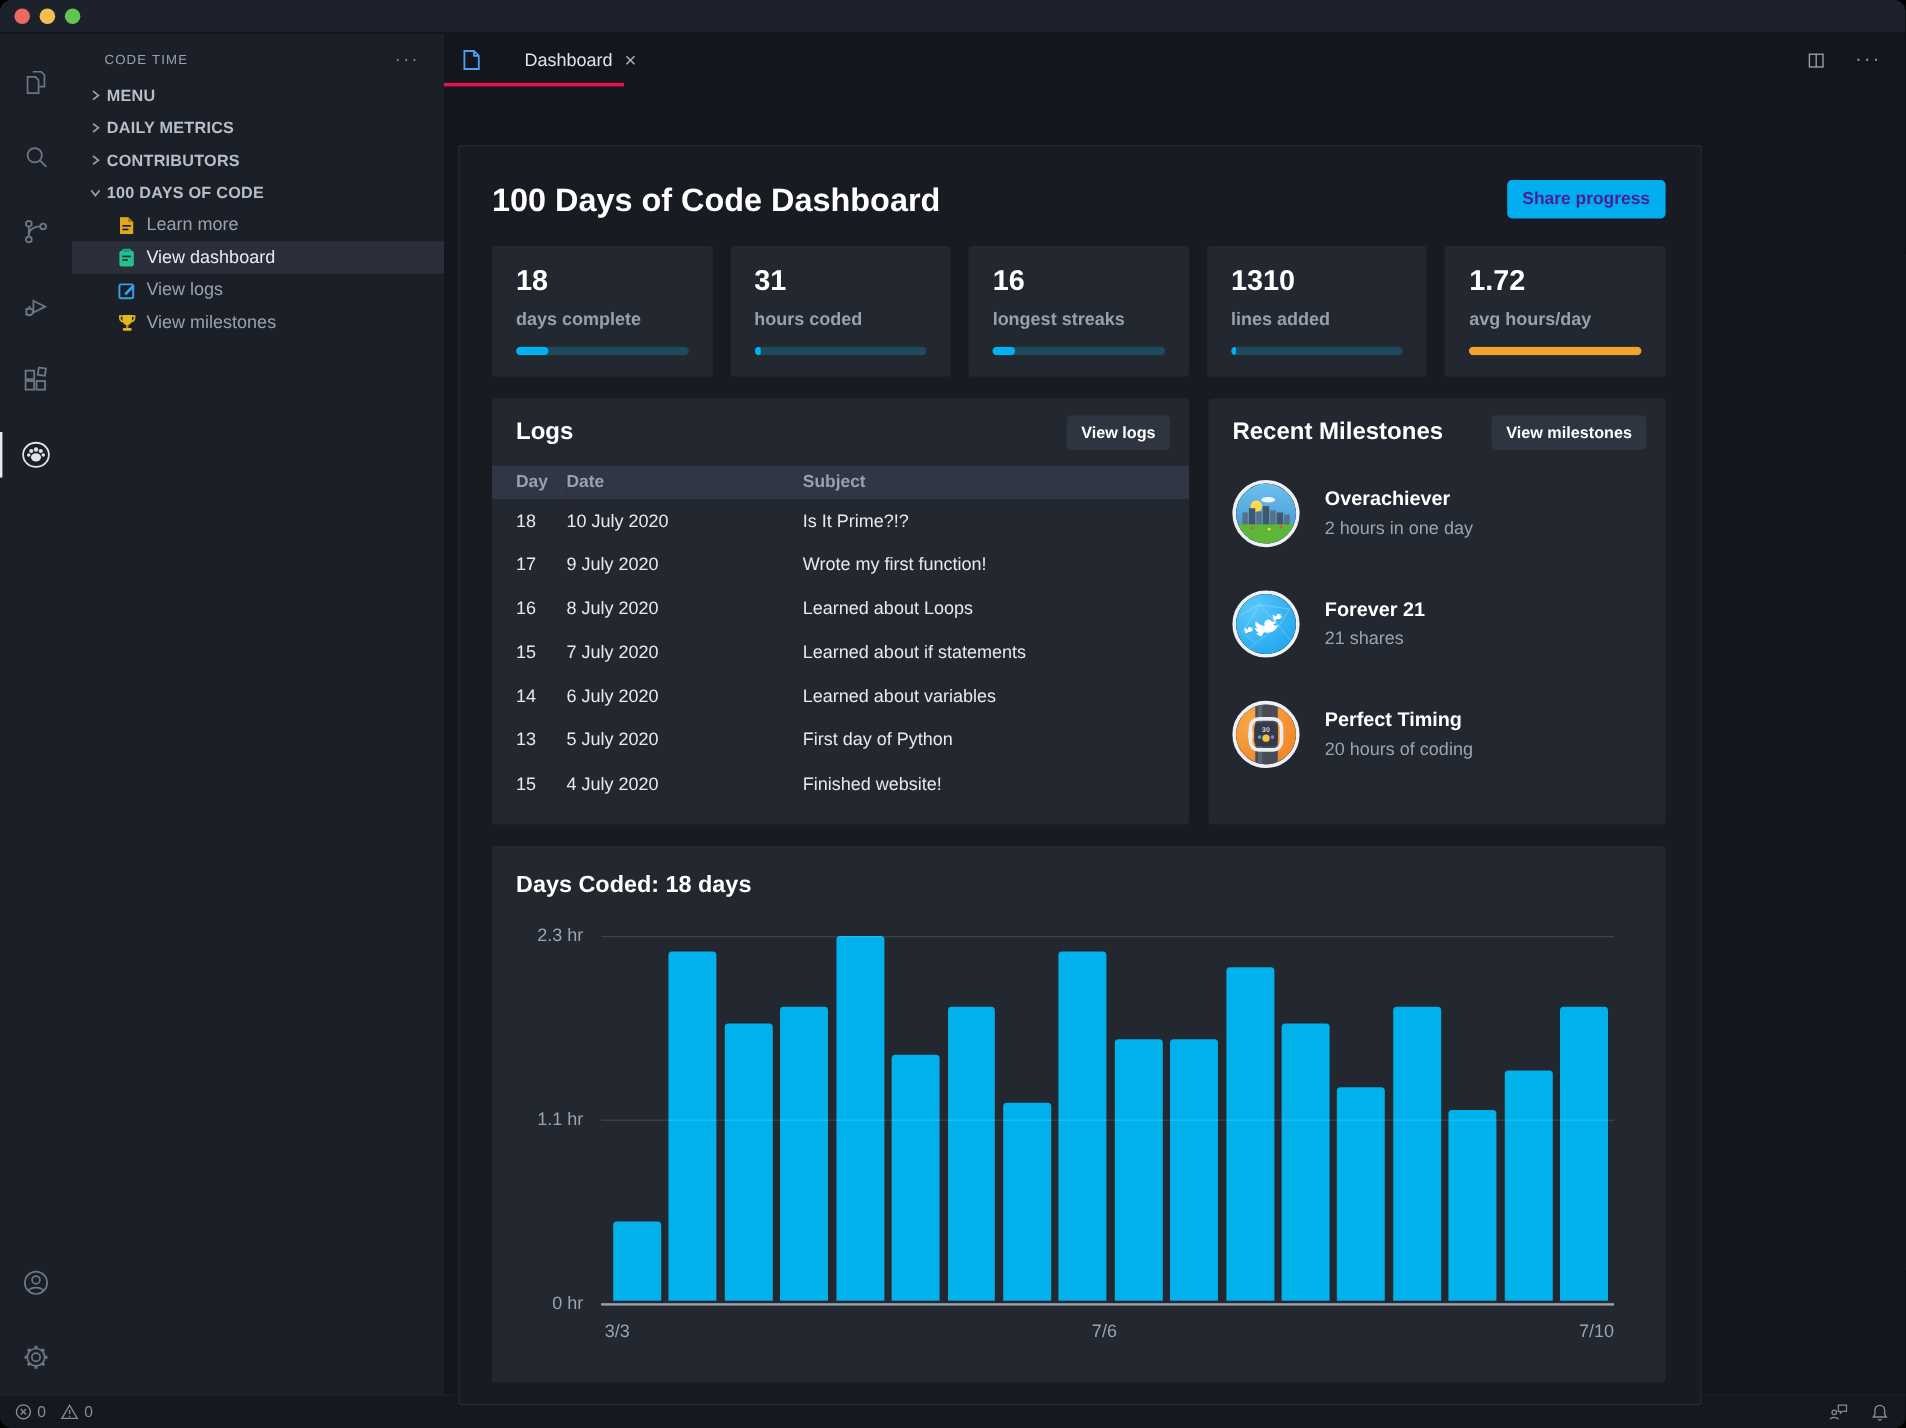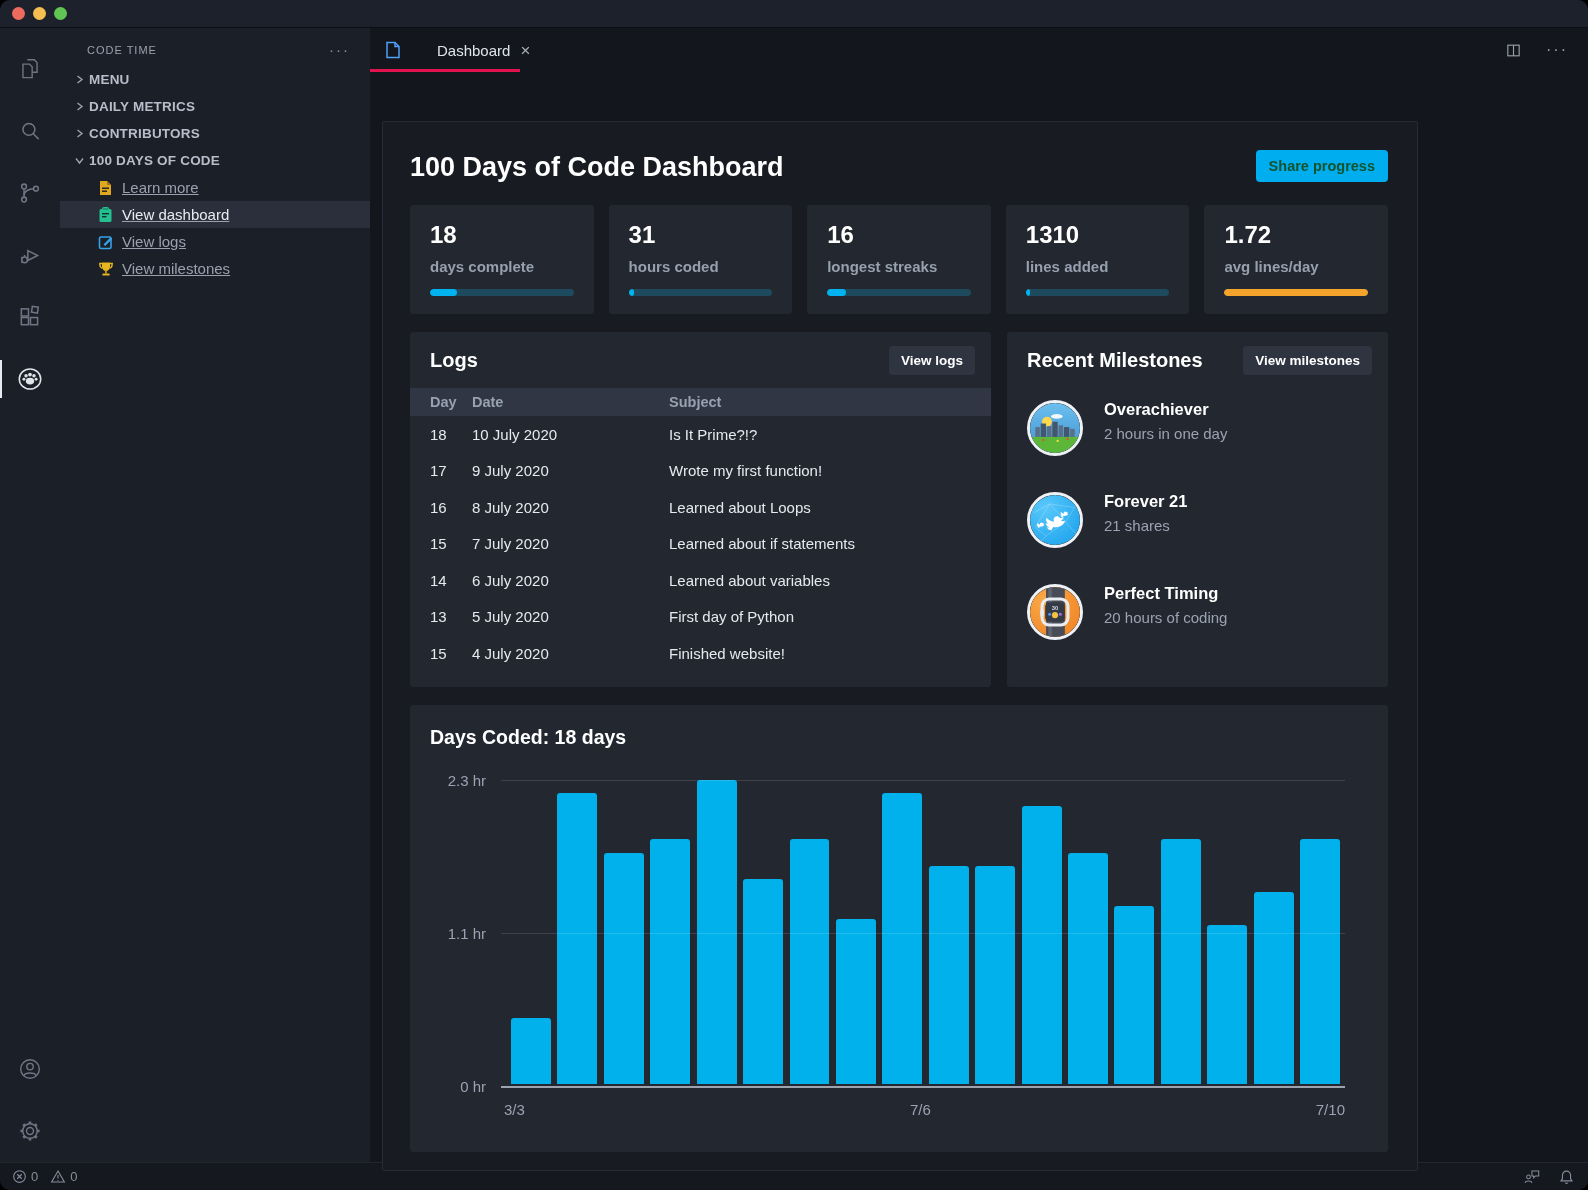--- a/index.html
+++ b/index.html
@@ -25,21 +25,21 @@
   .ab-spacer{flex:1;}
 
   
   .sidebar{width:310px;background:#1b1f28;flex-shrink:0;padding-top:10px;overflow:hidden;}
   .sb-header{display:flex;align-items:center;justify-content:space-between;padding:6px 20px 10px 27px;}
   .sb-title{font-size:11px;letter-spacing:1px;color:#9aa2af;}
   .sb-more{color:#8a92a0;font-size:15px;letter-spacing:2px;cursor:pointer;line-height:8px;}
   .tree-section{height:27px;display:flex;align-items:center;padding-left:11px;cursor:pointer;color:#b7bec9;}
   .tree-section .chev{width:16px;height:16px;margin-right:2px;display:flex;align-items:center;justify-content:center;}
   .tree-section .lbl{font-size:13.5px;font-weight:700;letter-spacing:.2px;}
-  .tree-child{height:27px;display:flex;align-items:center;padding-left:37px;cursor:pointer;color:#99a1ae;text-decoration:underline;}
+  .tree-child{height:27px;display:flex;align-items:center;padding-left:37px;cursor:pointer;color:#99a1ae;}
   .tree-child .ci{width:17px;height:17px;margin-right:8px;display:flex;align-items:center;justify-content:center;}
   .tree-child .lbl{font-size:15px;}
   .tree-child.selected{background:#2a2f3b;}
   .tree-child.selected .lbl{color:#e8ebf0;}
 
   
   .editor{flex:1;background:#14161d;display:flex;flex-direction:column;min-width:0;}
   .tabbar{height:44px;display:flex;align-items:center;flex-shrink:0;position:relative;}
   .tab{height:44px;width:150px;display:flex;align-items:center;padding-left:15px;position:relative;cursor:pointer;}
   .tab .ficon{margin-right:9px;display:flex;}
@@ -48,21 +48,21 @@
   .tab-underline{position:absolute;left:0;bottom:0;width:150px;height:3px;background:#e2134e;}
   .tab-actions{margin-left:auto;display:flex;align-items:center;gap:24px;padding-right:20px;color:#9aa0ac;}
   .tab-actions .ta{cursor:pointer;display:flex;}
   .ellipsis{font-size:16px;letter-spacing:2px;line-height:10px;color:#9aa0ac;}
 
   
   .edcontent{flex:1;position:relative;}
   .panel{position:absolute;left:12px;top:13px;width:1036px;height:1050px;background:#181b22;border:1px solid #262b34;border-radius:2px;padding:24px 29px 0 27px;margin-top:36px;}
   .panel-head{display:flex;align-items:flex-start;justify-content:space-between;}
   .panel-title{font-size:27px;font-weight:700;color:#fff;margin:6px 0 0 0;}
-  .share-btn{background:#00aeef;color:#14532d;font-weight:700;font-size:14.5px;border:none;border-radius:4px;padding:8px 13px;cursor:pointer;margin-top:4px;text-align:center;}
+  .share-btn{background:#00aeef;color:#4c1d95;font-weight:700;font-size:14.5px;border:none;border-radius:4px;padding:8px 13px;cursor:pointer;margin-top:4px;text-align:center;}
 
   
   .stats{display:flex;gap:15px;margin-top:22px;}
   .stat-card{flex:1;background:#23272f;border-radius:3px;height:109px;padding:16px 20px;}
   .stat-value{font-size:24px;font-weight:700;color:#fff;}
   .stat-label{font-size:15px;font-weight:700;color:#97a0af;margin-top:9px;}
   .stat-track{margin-top:14px;height:7px;border-radius:4px;background:#1d4a5c;overflow:hidden;}
   .stat-fill{height:100%;border-radius:4px;}
 
   
@@ -74,21 +74,21 @@
   .gray-btn{background:#2e3440;color:#fff;font-weight:700;font-size:13.5px;border:none;border-radius:4px;padding:7px 12px;cursor:pointer;}
   table.logs{width:100%;border-collapse:collapse;margin-top:13px;table-layout:fixed;}
   table.logs th{background:#303643;color:#98a1b0;font-size:14.5px;font-weight:700;text-align:left;height:28px;padding:0;}
   table.logs th.c-day,table.logs td.c-day{width:62px;padding-left:20px;}
   table.logs th.c-date,table.logs td.c-date{width:197px;}
   table.logs td{color:#e6e9ee;font-size:15px;height:36.5px;padding:0;}
 
   
   .miles-card{flex:1;padding-bottom:10px;}
   .mile-list{margin-top:25px;}
-  .mile-item{display:flex;gap:21px;padding:0 20px;margin-bottom:36px;}
+  .mile-item{display:flex;align-items:center;gap:21px;padding:0 20px;margin-bottom:36px;}
   .mile-icon{width:56px;height:56px;border-radius:50%;border:3px solid #eef1f5;flex-shrink:0;overflow:hidden;background:#222;}
   .mile-icon svg{display:block;}
   .mile-name{font-size:16.5px;font-weight:700;color:#fff;}
   .mile-desc{font-size:15px;color:#9aa3b2;margin-top:6px;}
 
   
   .chart-card{margin-top:18px;height:447px;padding:21px 0 0 20px;background:#23272f;border-radius:3px;}
   .chart-title{font-size:19.5px;font-weight:700;color:#fff;}
   .plot{position:relative;height:306px;margin:31px 43px 0 71px;}
   .gridline{position:absolute;left:0;right:0;height:1px;background:rgba(255,255,255,0.13);}
@@ -346,21 +346,21 @@
   </div>
               <div class="stat-card">
     <div class="stat-value">1310</div>
     <div class="stat-label">lines added</div>
     <div class="stat-track">
       <div class="stat-fill" style="width: 3%; background: rgb(0, 178, 239);"></div>
     </div>
   </div>
               <div class="stat-card">
     <div class="stat-value">1.72</div>
-    <div class="stat-label">avg lines/day</div>
+    <div class="stat-label">avg hours/day</div>
     <div class="stat-track">
       <div class="stat-fill" style="width: 100%; background: rgb(244, 163, 43);"></div>
     </div>
   </div>
             </div>
 
           <div class="midrow">
             <div class="card logs-card">
               <div class="card-head">
                 <span class="card-title">Logs</span>

